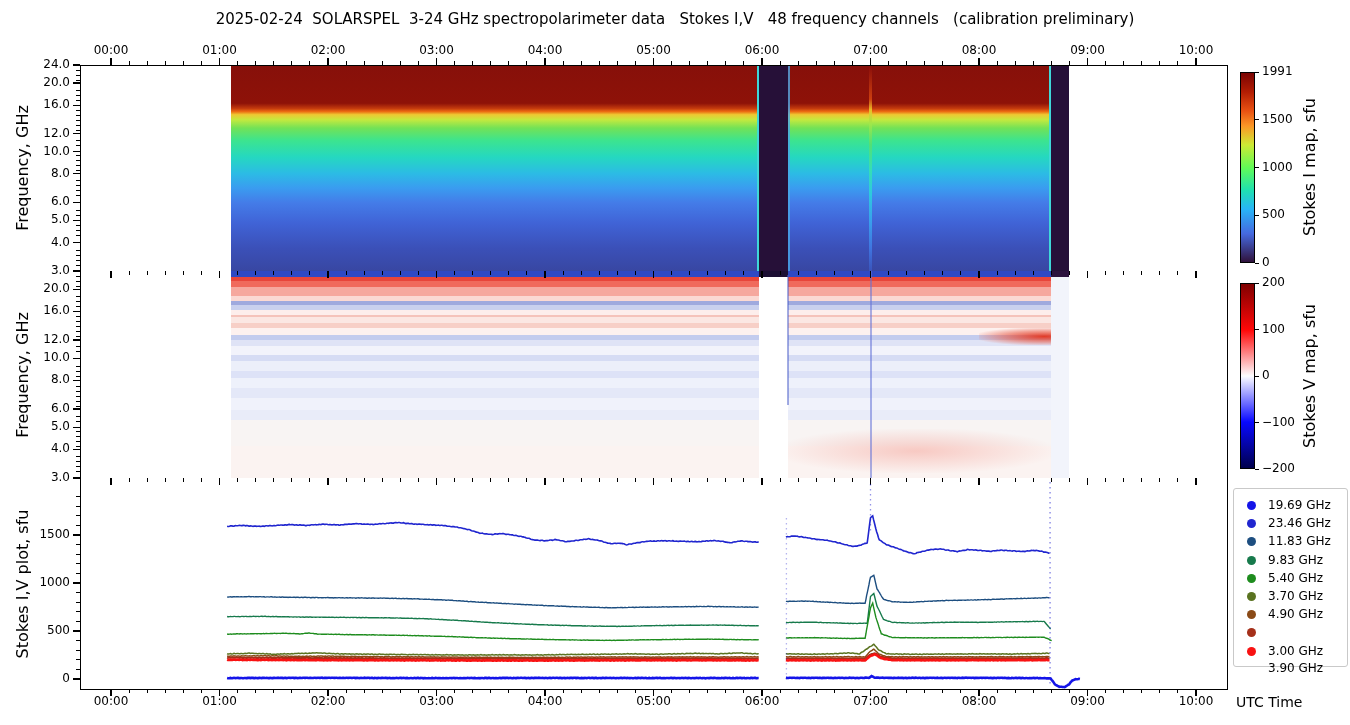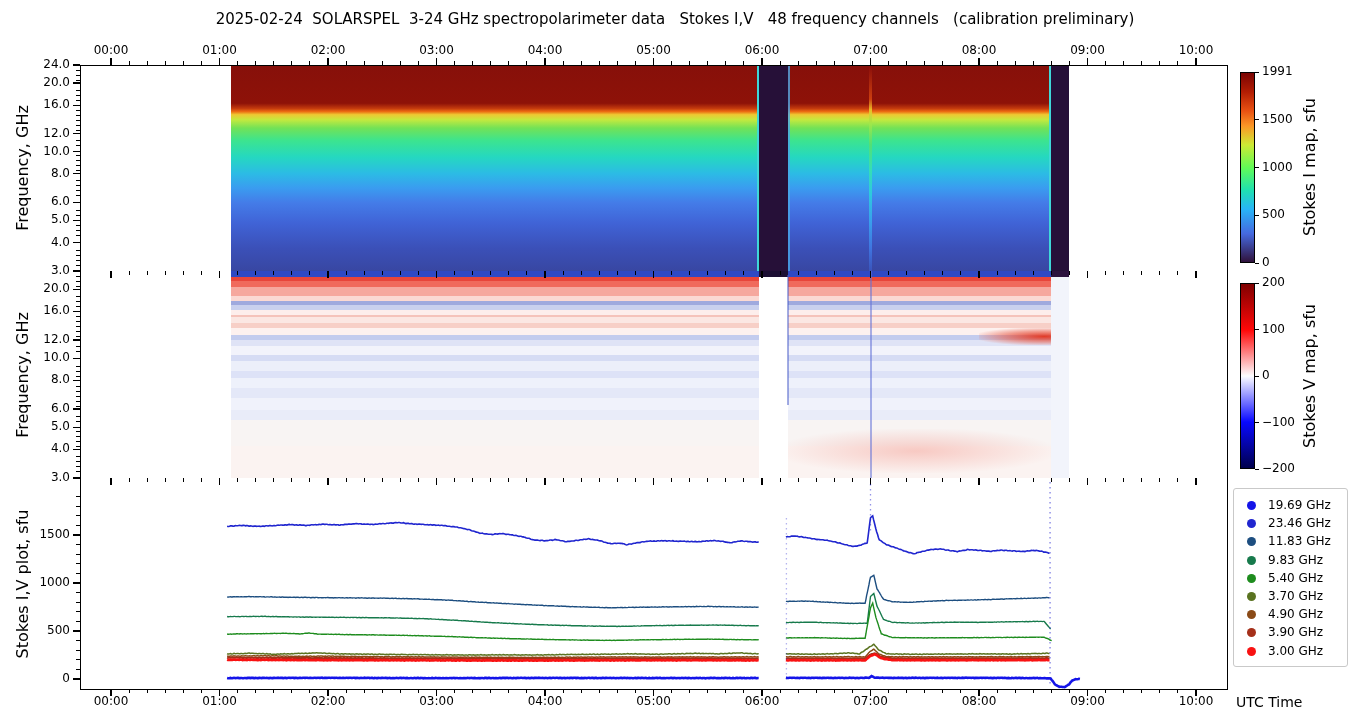--- a/index.html
+++ b/index.html
@@ -107,21 +107,21 @@
       <div class="leg-row" style="position: absolute; left: 0px; top: 98px; width: 113px; height: 19px;">
         <div class="leg-dot" style="position: absolute; background: rgb(90, 115, 32);"></div>
         <div class="leg-txt" style="position: absolute;">3.70 GHz</div>
       </div>
       <div class="leg-row" style="position: absolute; left: 0px; top: 116.2px; width: 113px; height: 19px;">
         <div class="leg-dot" style="position: absolute; background: rgb(138, 74, 23);"></div>
         <div class="leg-txt" style="position: absolute;">4.90 GHz</div>
       </div>
       <div class="leg-row" style="position: absolute; left: 0px; top: 134.4px; width: 113px; height: 19px;">
         <div class="leg-dot" style="position: absolute; background: rgb(165, 48, 26);"></div>
-        <div class="leg-txt" style="position: absolute;">3.90 GHz</div>
+        <div class="leg-txt" style="position: absolute; margin-top: 36px;">3.90 GHz</div>
       </div>
       <div class="leg-row" style="position: absolute; left: 0px; top: 152.6px; width: 113px; height: 19px;">
         <div class="leg-dot" style="position: absolute; background: rgb(248, 18, 18);"></div>
         <div class="leg-txt" style="position: absolute;">3.00 GHz</div>
       </div>
     </div>
 
   <div class="abs" id="utc" style="left:1236px;top:694px;">UTC Time</div>
 
   <div class="abs" id="overlay" style="left:0;top:0;width:1350px;height:725px;pointer-events:none;">

